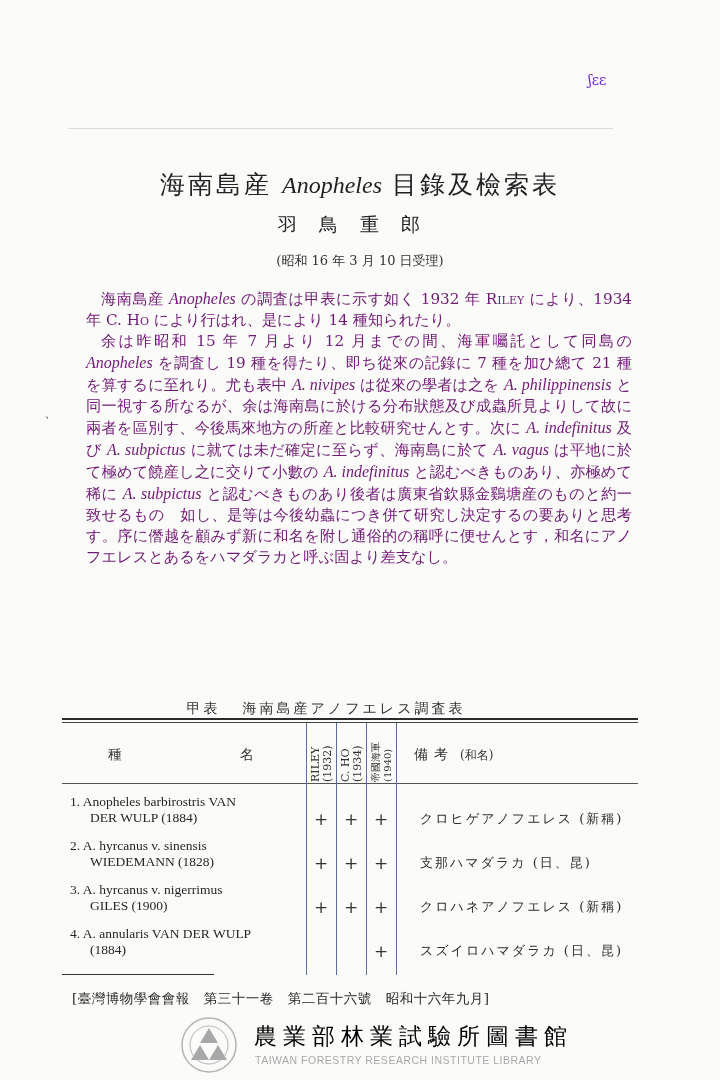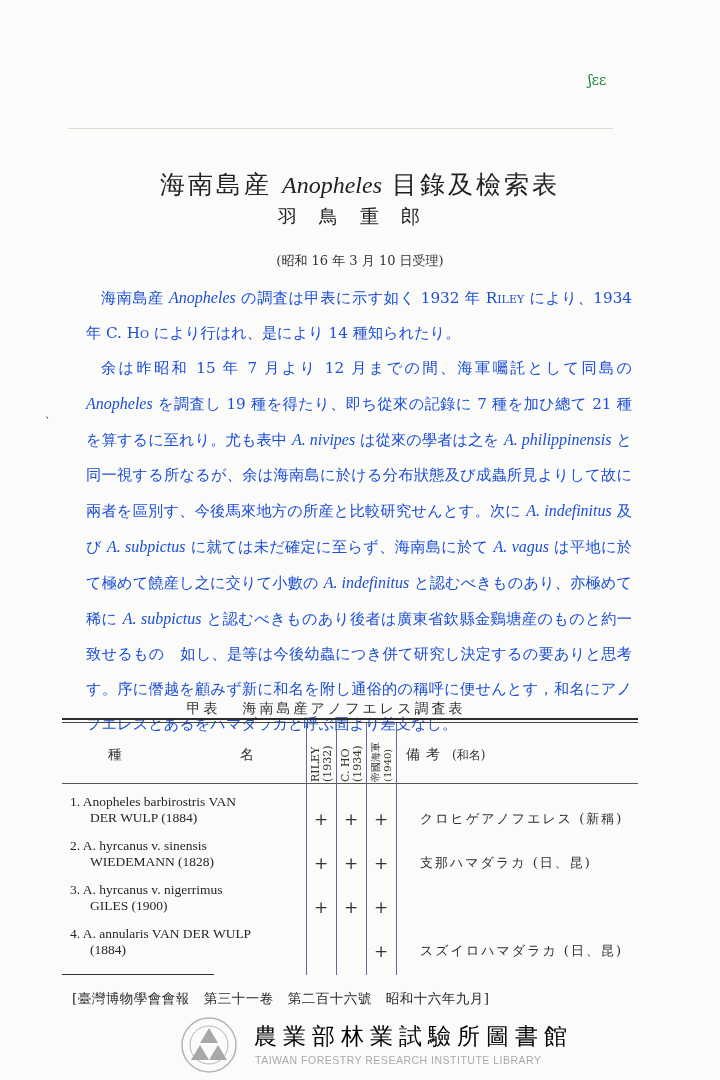--- a/index.html
+++ b/index.html
@@ -5,39 +5,39 @@
   html, body { margin: 0; padding: 0; }
   body {
     width: 720px; height: 1080px; overflow: hidden;
     background: #fbfbf9;
     color: #2a2a2a;
     font-family: "DejaVu Serif", "Liberation Serif", serif;
     position: relative;
   }
   .page { position: absolute; left: 0; top: 0; width: 720px; height: 1080px; }
   .bleed-rule { position: absolute; left: 68px; top: 128px; width: 545px; height: 1px; background: #dcdcd8; }
-  .bleed-pg { position: absolute; left: 588px; top: 72px; color: #15803d; font-size: 14px; }
+  .bleed-pg { position: absolute; left: 588px; top: 72px; color: #6d28d9; font-size: 14px; }
 
   .title {
     position: absolute; left: 0; width: 720px; top: 168px; text-align: center;
     font-size: 25px; letter-spacing: 3px; color: #222;
   }
   .title i { font-family: "Liberation Serif", serif; letter-spacing: 0; font-size: 24px; margin: 0 10px; }
   .author {
-    position: absolute; left: 0; width: 720px; top: 204px; text-align: center;
+    position: absolute; left: 0; width: 720px; top: 212px; text-align: center;
     font-size: 19px; letter-spacing: 22px; color: #222;
   }
   .received {
     position: absolute; left: 0; width: 720px; top: 252px; text-align: center;
     font-size: 13px; color: #333;
   }
 
   .body-text {
-    position: absolute; left: 86px; width: 546px; top: 280px;
-    font-size: 15.2px; line-height: 35px; color: #1d4ed8;
+    position: absolute; left: 86px; width: 546px; top: 288px;
+    font-size: 15.2px; line-height: 21px; color: #701a75;
     text-align: justify;
   }
   .body-text p { margin: 0; text-indent: 15px; }
   .body-text i { font-family: "Liberation Serif", serif; font-size: 16px; }
   .sc { font-variant: small-caps; }
   .side-mark { position: absolute; left: 44px; top: 404px; font-size: 14px; color: #555; }
 
   .table-caption {
     position: absolute; left: 0; width: 652px; top: 700px; text-align: center;
     font-size: 14px; letter-spacing: 3px; color: #333;
@@ -51,21 +51,21 @@
   .vline { position: absolute; width: 1px; background: #5b6b9a; top: 5px; height: 252px; }
   .hd-species { position: absolute; top: 28px; font-size: 14px; color: #333; }
   .hd-rot {
     position: absolute; top: 8px; width: 26px; height: 56px;
     font-size: 11px; line-height: 12px; color: #333;
   }
   .hd-rot .r {
     position: absolute; left: 0; bottom: 0; transform-origin: left bottom;
     transform: rotate(-90deg) translate(0, 26px); white-space: nowrap; width: 56px;
   }
-  .hd-notes { position: absolute; left: 344px; top: 28px; font-size: 14px; color: #333; letter-spacing: 6px; }
+  .hd-notes { position: absolute; left: 352px; top: 28px; font-size: 14px; color: #333; letter-spacing: 6px; }
   .hd-notes span { letter-spacing: 0; font-size: 12px; margin-left: 6px; }
 
   .row { position: absolute; left: 0; width: 576px; height: 44px; }
   .sp-name {
     position: absolute; left: 8px; top: 0; width: 250px;
     font-family: "Liberation Serif", serif; font-size: 13.5px; line-height: 16px; color: #262626;
   }
   .sp-name .l2 { padding-left: 20px; display: block; }
   .mark { position: absolute; top: 15px; font-size: 17px; color: #333; width: 20px; text-align: center; }
   .note { position: absolute; left: 358px; top: 16px; font-size: 13px; color: #2e2e2e; letter-spacing: 2px; }
@@ -141,20 +141,21 @@
           <div class="mark" style="left: 249px;">+</div>
           <div class="mark" style="left: 279px;">+</div>
           <div class="mark" style="left: 309px;">+</div>
           <div class="note">支那ハマダラカ (日、昆)</div>
         </div>
         <div class="row" style="top: 164px;">
           <div class="sp-name"><span>3. A. hyrcanus v. nigerrimus</span><span class="l2">GILES (1900)</span></div>
           <div class="mark" style="left: 249px;">+</div>
           <div class="mark" style="left: 279px;">+</div>
           <div class="mark" style="left: 309px;">+</div>
+          <div class="note">クロハネアノフエレス (新稱)</div>
         </div>
         <div class="row" style="top: 208px;">
           <div class="sp-name"><span>4. A. annularis VAN DER WULP</span><span class="l2">(1884)</span></div>
           <div class="mark" style="left: 249px;"></div>
           <div class="mark" style="left: 279px;"></div>
           <div class="mark" style="left: 309px;">+</div>
           <div class="note">スズイロハマダラカ (日、昆)</div>
         </div>
       </div>
   </div>

